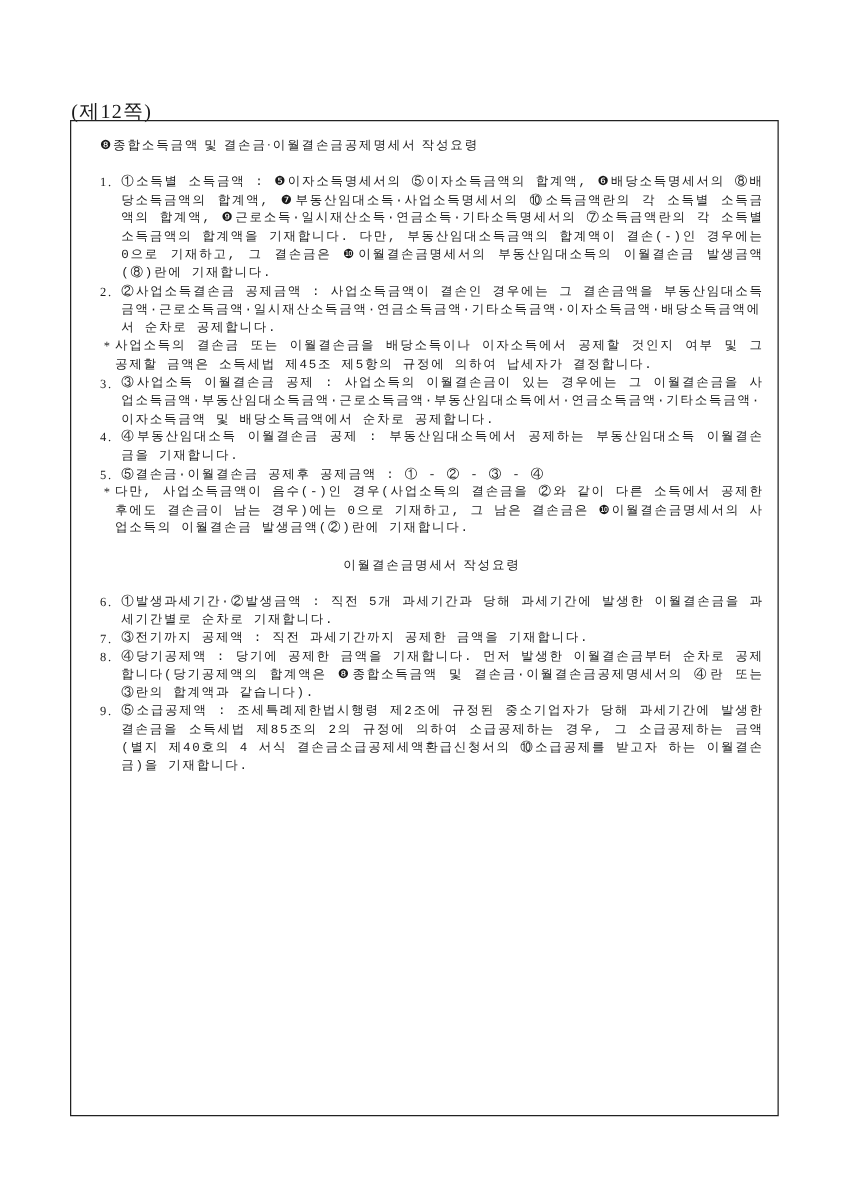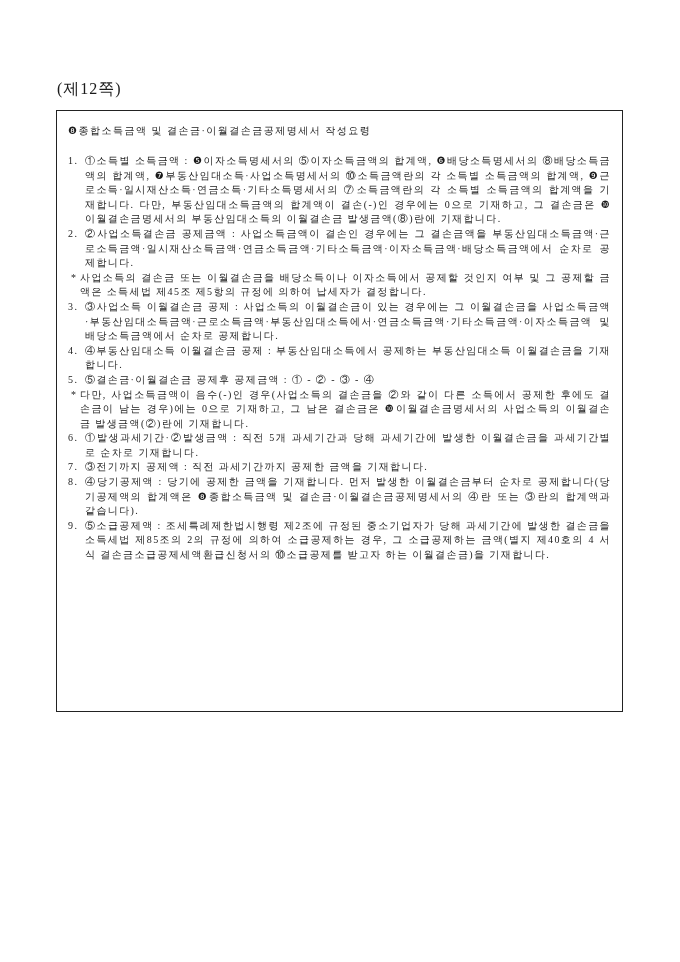--- a/index.html
+++ b/index.html
@@ -15,25 +15,25 @@
   .page-label {
     position: absolute;
     left: 57px;
     top: 79px;
     font-size: 16px;
     letter-spacing: 1px;
   }
   .box {
     position: absolute;
     left: 56px;
-    top: 110px;
+    top: 96px;
     width: 567px;
-    height: 602px;
+    height: 797px;
     border: 1.5px solid #222222;
-    padding: 13px 11px 0 11px;
+    padding: 13px 11px 0 23px;
   }
   .title {
     font-size: 10px;
     letter-spacing: 1.5px;
     line-height: 14px;
     margin-bottom: 16px;
     white-space: nowrap;
   }
   .item {
     display: flex;
@@ -44,21 +44,21 @@
   }
   .item .marker {
     flex: 0 0 auto;
     min-width: 17px;
     padding-right: 2px;
   }
   .item.sub .marker {
     min-width: 12px;
     padding-left: 3px;
   }
-  .item .text { flex: 1 1 auto; }
+  .item .text { flex: 1 1 auto; font-family: Liberation Mono, monospace; }
   .subtitle {
     text-align: center;
     font-size: 10px;
     letter-spacing: 1.5px;
     margin-top: 14px;
     margin-bottom: 16px;
     line-height: 14px;
   }
 </style>
 </head>
@@ -104,20 +104,21 @@
         <span class="text">⑤결손금·이월결손금 공제후 공제금액 : ① - ② - ③ - ④</span>
       </div>
 
       <div class="item sub">
         <span class="marker">*</span>
         <span class="text">다만, 사업소득금액이 음수(-)인 경우(사업소득의 결손금을 ②와 같이 다른 소득에서 공제한 후에도 결손금이 남는 경우)에는 0으로 기재하고, 그 남은 결손금은 ❿이월결손금명세서의 사업소득의 이월결손금 발생금액(②)란에 기재합니다.</span>
       </div>
 
     </div>
 
+    <div class="subtitle">이월결손금명세서 작성요령</div>
 
     <div class="items">
 
       <div class="item">
         <span class="marker">6.</span>
         <span class="text">①발생과세기간·②발생금액 : 직전 5개 과세기간과 당해 과세기간에 발생한 이월결손금을 과세기간별로 순차로 기재합니다.</span>
       </div>
 
       <div class="item">
         <span class="marker">7.</span>

